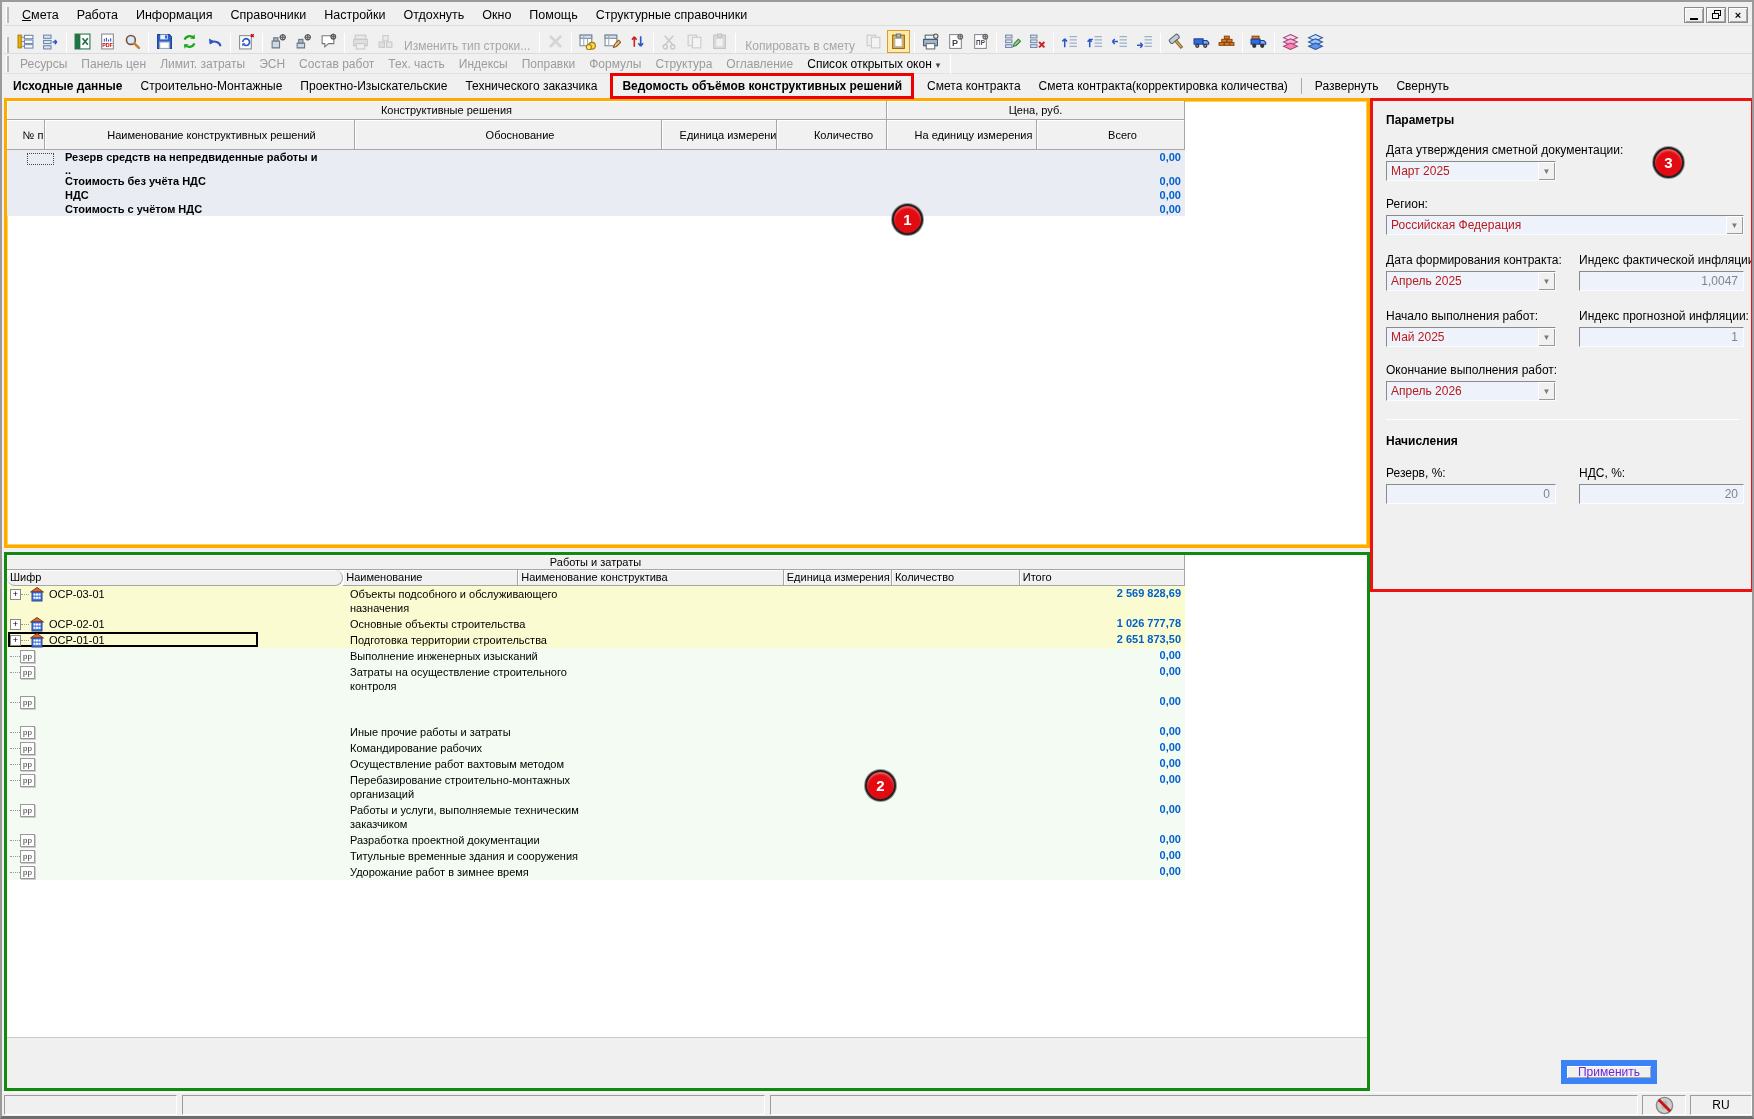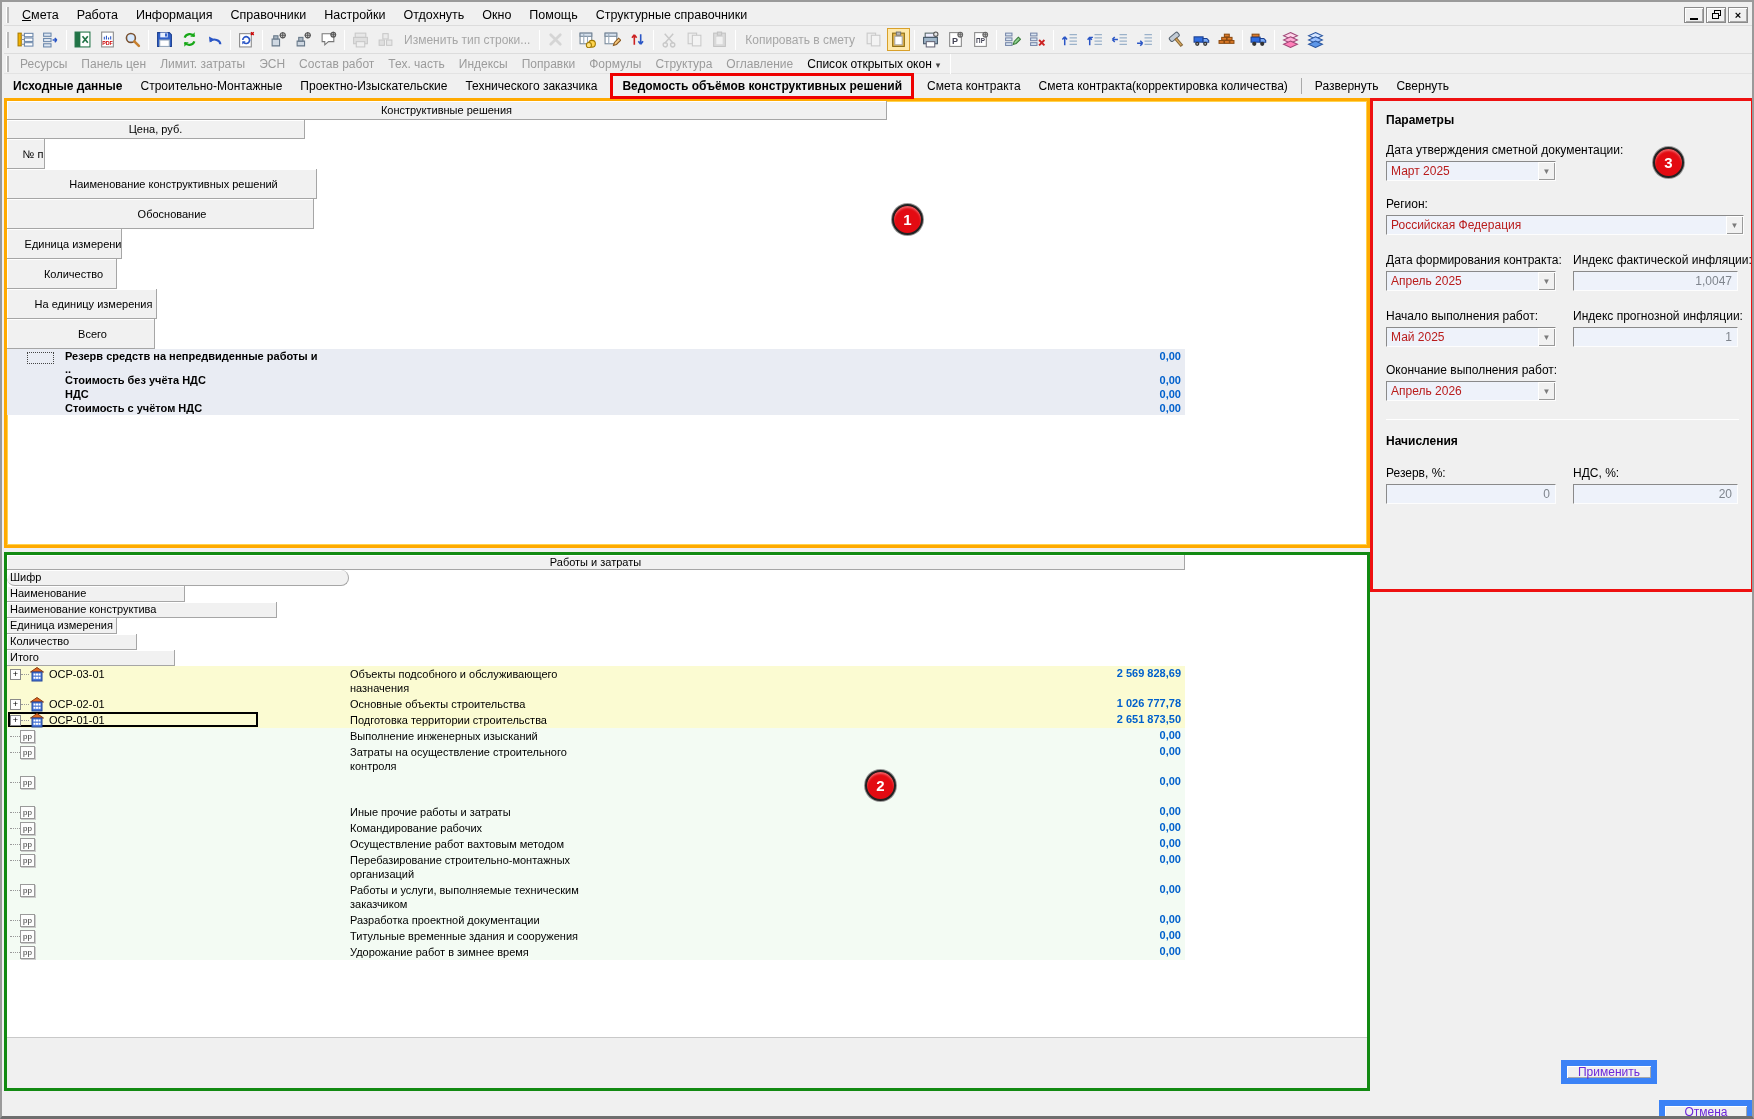--- a/index.html
+++ b/index.html
@@ -14,21 +14,21 @@
   .menu-item u{text-decoration:underline;}
   .win-controls{margin-left:auto;display:flex;gap:2px;padding-right:4px;}
   .wbtn{width:20px;height:16px;background:#f0f0f0;border:1px solid #8a8a8a;box-shadow:inset 1px 1px 0 #fff,inset -1px -1px 0 #a8a8a8;display:flex;align-items:center;justify-content:center;font-size:11px;font-weight:bold;color:#000;}
   .glyph-min{width:8px;height:2px;background:#000;margin-top:8px;}
   .glyph-restore{position:relative;width:9px;height:9px;}
   .glyph-restore i{position:absolute;border:1px solid #000;background:#f0f0f0;width:7px;height:6px;display:block;}
   .glyph-restore i.b{left:0;top:3px;}
   .glyph-restore i.t{left:2px;top:0;}
 
   
-  .toolbar1{position:absolute;left:2px;top:24px;width:1748px;height:28px;display:flex;align-items:center;border-bottom:1px solid #dcdcdc;}
+  .toolbar1{position:absolute;left:2px;top:24px;width:1748px;height:28px;display:flex;align-items:flex-end;border-bottom:1px solid #dcdcdc;}
   .toolbar2{position:absolute;left:2px;top:52px;width:1748px;height:20px;display:flex;align-items:center;border-bottom:1px solid #e3e3e3;}
   .icon-btn{width:23px;height:23px;margin:0 1px;display:flex;align-items:center;justify-content:center;flex:none;border:1px solid transparent;}
   .icon-btn svg{display:block;}
   .icon-btn.disabled{opacity:.45;filter:grayscale(1);}
   .icon-btn.hl{background:#ffe9ac;border:1px solid #d8a02a;}
   .tb-sep{width:1px;height:20px;background:#bdbdbd;border-right:1px solid #fff;margin:0 3px;flex:none;}
   .tb-label{font-size:12px;color:#a6a6a6;padding:0 6px;white-space:nowrap;}
   .tv-item{font-size:12px;color:#9b9b9b;padding:2px 7px;white-space:nowrap;}
   .tv-item.enabled{color:#000;}
   .tv-item .dd{font-size:9px;color:#444;margin-left:4px;}
@@ -42,21 +42,21 @@
 
   
   .main{position:absolute;left:2px;top:96px;width:1750px;height:994px;background:#f0f0f0;}
   .region{position:absolute;background:#fff;}
   .region1{left:0;top:0;width:1366px;height:450px;border:3px solid #ffaa00;box-shadow:inset 0 0 0 1px #ffd34d;}
   .region2{left:0;top:454px;width:1366px;height:539px;border:3px solid #128a12;}
   .region3{left:1366px;top:0;width:384px;height:494px;border:3px solid #ee1111;background:#f0f0f0;overflow:hidden;}
 
   
   .grid{position:absolute;left:0;top:0;width:1178px;}
-  .hrow{display:flex;flex-direction:column;}
+  .hrow{display:flex;}
   .hcell{background:#f1f1f1;border-right:1px solid #a6a6a6;border-bottom:1px solid #a6a6a6;box-shadow:inset 1px 1px 0 #fff;font-size:11px;color:#000;overflow:hidden;white-space:nowrap;}
   .hcell.center{text-align:center;}
   .hcell.left{padding-left:3px;}
   .t1-group .hcell{height:19px;line-height:18px;}
   .t1-cols .hcell{height:30px;display:flex;align-items:center;justify-content:center;padding-left:24px;}
   .t2-group .hcell{height:15px;line-height:14px;}
   .t2-cols .hcell{height:16px;line-height:15px;}
 
   .drow{position:relative;width:1178px;}
   .drow .val{position:absolute;right:4px;top:1px;font-size:11px;font-weight:bold;color:#0060cc;line-height:13px;}
@@ -80,21 +80,21 @@
   
   .params{padding:12px 12px 0 13px;position:relative;}
   .p-title{font-size:12px;font-weight:bold;color:#000;}
   .p-label{font-size:12px;color:#000;margin-top:16px;white-space:nowrap;}
   .combo{height:20px;margin-top:4px;display:flex;background:#eef2fa;border:1px solid;border-color:#8a8a8a #fdfdfd #fdfdfd #8a8a8a;}
   .combo .txt{flex:1;font-size:12px;color:#b91c1c;padding:2px 4px;white-space:nowrap;overflow:hidden;}
   .combo .arrow-btn{width:17px;background:#f1f1f1;box-shadow:inset 1px 1px 0 #fff,inset -1px -1px 0 #9a9a9a;display:flex;align-items:center;justify-content:center;color:#7a7a7a;font-size:8px;flex:none;}
   .w170{width:170px;}
   .w358{width:358px;}
   .tinput{height:20px;margin-top:4px;background:#eef2fa;border:1px solid;border-color:#8a8a8a #fdfdfd #fdfdfd #8a8a8a;font-size:12px;color:#7f858d;display:flex;align-items:center;justify-content:flex-end;padding:0 5px;}
-  .p-grid{display:grid;grid-template-columns:170px 165px;column-gap:17px;}
+  .p-grid{display:grid;grid-template-columns:170px 165px;column-gap:23px;}
   .p-grid .p-label{margin-top:18px;}
   .p-div{height:1px;background:#a8a8a8;border-bottom:1px solid #fff;margin:18px 0 0 0;}
   .p-title2{font-size:12px;font-weight:bold;color:#000;margin-top:14px;}
 
   .btn{position:absolute;width:96px;height:24px;background:#f0f0f0;border:6px solid #3b82f6;box-shadow:inset 1px 1px 0 #fff,inset -1px -1px 0 #a8a8a8;font-size:12px;color:#6d28d9;display:flex;align-items:center;justify-content:center;}
   .btn-apply{left:1557px;top:962px;}
   .btn-cancel{left:1655px;top:962px;width:94px;margin-top:40px;}
 
   
   .badge{position:absolute;width:31px;height:31px;border-radius:50%;background:#e30b12;border:2px solid #222;box-shadow:0 0 0 1px #999, inset 0 2px 2px rgba(255,255,255,.35);color:#fff;font-size:15px;font-weight:bold;display:flex;align-items:center;justify-content:center;z-index:20;}
@@ -781,14 +781,27 @@
     </div>
 
     <div class="btn btn-apply">Применить</div>
     <div class="btn btn-cancel">Отмена</div>
 
     <div class="badge badge1">1</div>
     <div class="badge badge2">2</div>
     <div class="badge badge3">3</div>
   </div>
 
+  <div class="statusbar">
+    <div class="sb-panel" style="left:0;width:173px;"></div>
+    <div class="sb-panel" style="left:178px;width:583px;"></div>
+    <div class="sb-panel" style="left:766px;width:868px;"></div>
+    <div class="sb-panel sb-ico" style="left:1638px;width:44px;">
+      <svg width="21" height="21" viewBox="0 0 22 22">
+        <circle cx="11" cy="11" r="8.5" fill="#cfcfcf" stroke="#8a8a8a" stroke-width="1.5"></circle>
+        <rect x="8" y="6" width="6" height="9" rx="2" fill="#b5b5b5"></rect>
+        <line x1="5" y1="5" x2="17" y2="17" stroke="#cc1111" stroke-width="3"></line>
+      </svg>
+    </div>
+    <div class="sb-panel sb-lang" style="left:1686px;width:62px;">RU</div>
+  </div>
 
 </div>
 
 </body></html>

